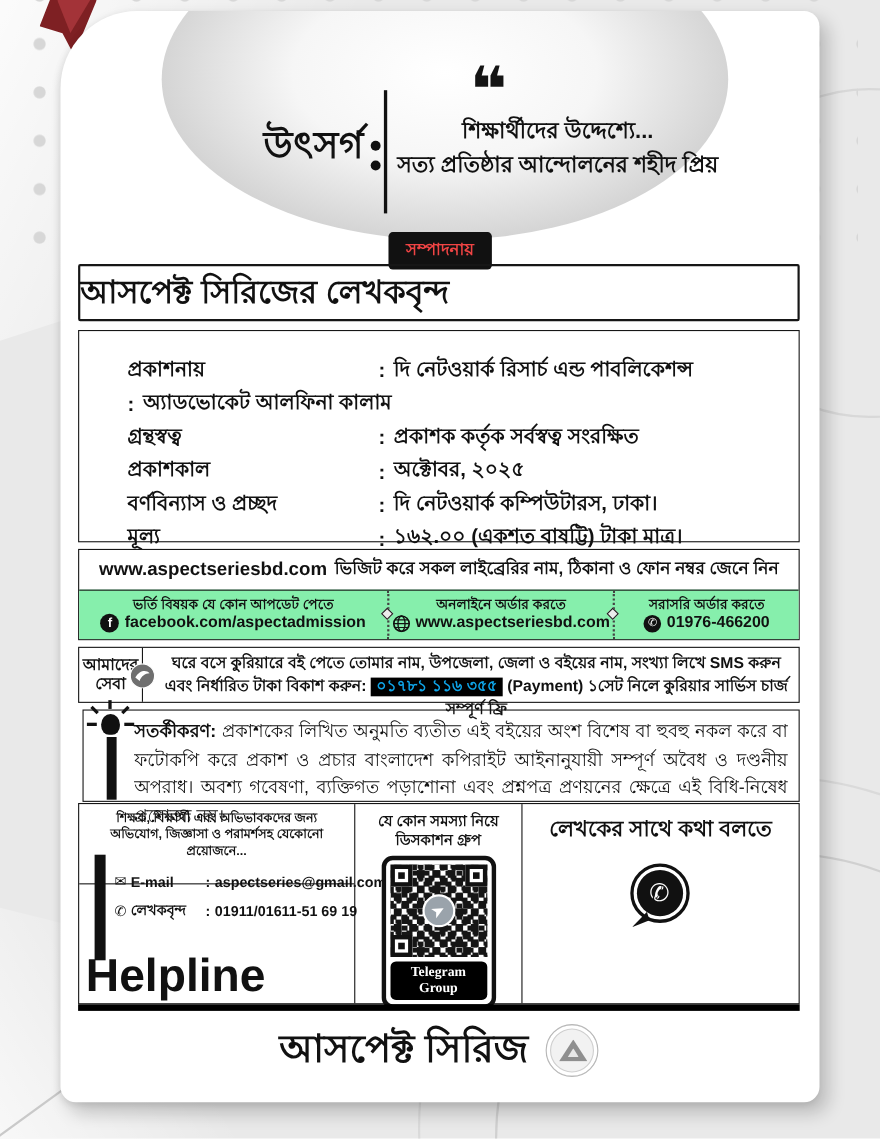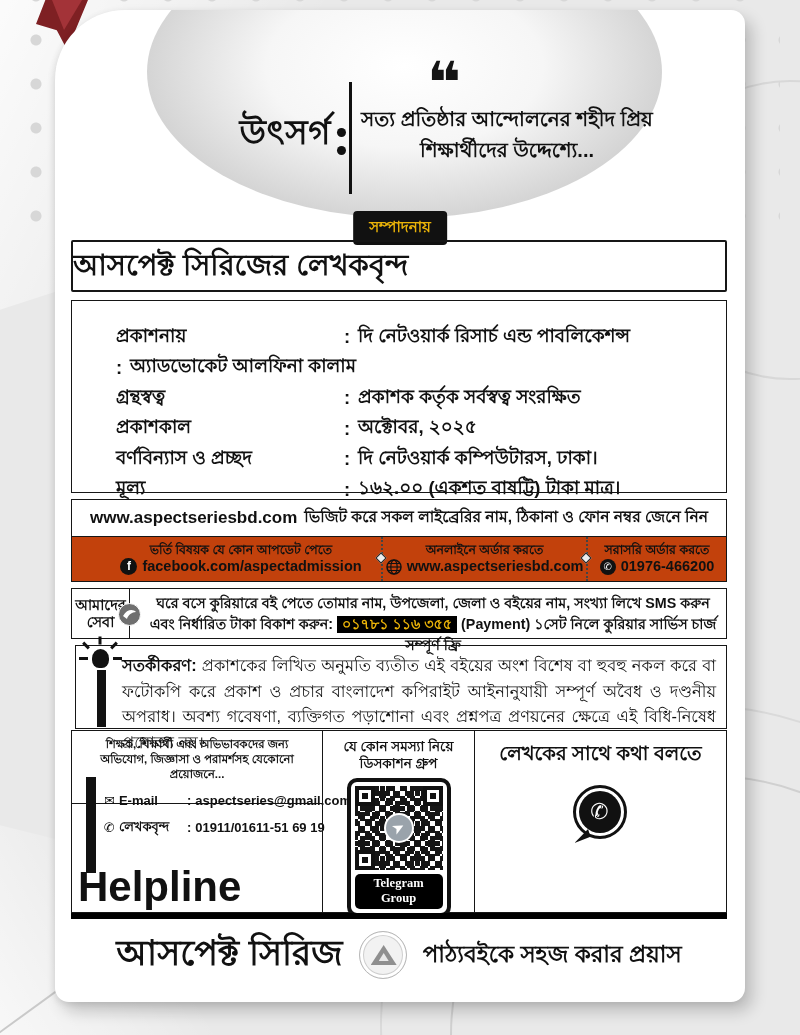--- a/index.html
+++ b/index.html
@@ -49,41 +49,41 @@
   .ded-label { position:absolute; left:148px; top:96px; width:128px; text-align:right;
     font-size:34px; font-weight:800; letter-spacing:.5px; }
   .ded-sep { position:absolute; left:294px; top:72px; width:3px; height:112px; background:#111; }
   .ded-dot { position:absolute; left:282px; width:9px; height:9px; border-radius:50%; background:#111; }
   .ded-dot.d1 { top:118px; } .ded-dot.d2 { top:136px; }
   .ded-text { position:absolute; left:302px; top:94px; width:300px; text-align:center;
     font-size:20px; line-height:31px; font-weight:600; }
 
   
   .badge { position:absolute; top:201px; left:50%; transform:translateX(-50%);
-    background:#111; color:#eab308; font-size:15px; font-weight:600;
+    background:#111; color:#ef4444; font-size:15px; font-weight:600;
     padding:4px 16px 5px; border-radius:4px; }
   .title-box { position:absolute; left:16px; right:18px; top:230px; height:52px;
     border:2px solid #161616; border-radius:2px;
     display:flex; align-items:center; }
   .title-box .t { font-size:29px; font-weight:800; }
 
   
   .pub-box { position:absolute; left:16px; right:18px; top:290px; height:193px;
     border:1.6px solid #161616; padding:21px 10px 0 44px; }
   .pub-row { display:flex; height:30.5px; align-items:center; font-size:18.5px; font-weight:600; }
   .pub-label { width:228px; flex:none; }
   .pub-colon { width:14px; flex:none; font-weight:700; }
 
   
   .web-box { position:absolute; left:16px; right:18px; top:489px;
     border:1.6px solid #161616; }
   .web-row { height:36px; display:flex; align-items:center; justify-content:center; gap:7px; }
   .web-url { font-size:17px; font-weight:800; }
   .web-rest { font-size:15.5px; font-weight:600; }
-  .contact-row { border-top:1.4px solid #161616; background:#c2410c; display:flex; height:45px;padding-left:29px; }
+  .contact-row { border-top:1.4px solid #161616; background:#86efac; display:flex; height:45px; }
   .c-item { position:relative; display:flex; flex-direction:column; align-items:center;
     justify-content:center; padding:2px 4px; }
   .c-item.c1 { width:280px; } .c-item.c2 { width:205px; } .c-item.c3 { flex:1; }
   .c-item + .c-item { border-left:2px dotted #444; }
   .c-cap { font-size:12.5px; font-weight:600; line-height:15px; }
   .c-val { display:flex; align-items:center; gap:5px; font-size:14.5px; font-weight:800; line-height:17px; }
   .c-diamond { position:absolute; left:-6px; top:50%; margin-top:-5px; width:8px; height:8px;
     background:#ececec; border:1.6px solid #222; transform:rotate(45deg); z-index:2; }
   .fb-ic { width:17px; height:17px; border-radius:50%; background:#111; color:#fff;
     font-size:12px; font-weight:800; display:flex; align-items:center; justify-content:center; }
@@ -92,21 +92,21 @@
 
   
   .svc-box { position:absolute; left:16px; right:18px; top:578px; height:51px;
     border:1.6px solid #161616; display:flex; }
   .svc-label { width:58px; flex:none; border-right:1.4px solid #161616;
     display:flex; flex-direction:column; align-items:center; justify-content:center;
     font-size:14.5px; font-weight:700; line-height:17px; }
   .svc-pay-ic { position:absolute; left:46px; top:14px; z-index:2; }
   .svc-text { flex:1; text-align:center; padding:4px 6px 0 16px;
     font-size:14.3px; line-height:21px; font-weight:600; }
-  .hl-num { background:#000; color:#eab308; padding:0 5px 1px; font-weight:700; }
+  .hl-num { background:#000; color:#0ea5e9; padding:0 5px 1px; font-weight:700; }
   .latin-b { font-weight:800; }
 
   
   .warn-box { position:absolute; left:20px; right:18px; top:635px; height:84px;
     border:1.6px solid #161616; padding:7px 10px 0 46px;
     font-size:16.3px; line-height:25.5px; font-weight:500; text-align:justify; }
   .warn-pole { position:absolute; left:21px; top:24px; width:9px; height:57px; background:#111; }
   .warn-bulb { position:absolute; left:16px; top:3px; width:17px; height:19px;
     background:#111; border-radius:50% 50% 42% 42%; }
   .warn-dash { position:absolute; top:11px; width:9px; height:3px; background:#111; }
@@ -190,22 +190,22 @@
 
 <div class="card">
 
   <div class="ded-ellipse"></div>
   <div class="ded-quote">❝</div>
   <div class="ded-label">উৎসর্গ</div>
   <div class="ded-sep"></div>
   <div class="ded-dot d1"></div>
   <div class="ded-dot d2"></div>
   <div class="ded-text">
+    <div>শিক্ষার্থীদের উদ্দেশ্যে...</div>
     <div>সত্য প্রতিষ্ঠার আন্দোলনের শহীদ প্রিয়</div>
-    <div>শিক্ষার্থীদের উদ্দেশ্যে...</div>
   </div>
 
   <div class="badge">সম্পাদনায়</div>
   <div class="title-box">
     <span class="t">আসপেক্ট সিরিজের লেখকবৃন্দ</span>
   </div>
 
   <div class="pub-box">
     <div class="pub-row">
       <span class="pub-label">প্রকাশনায়</span>
@@ -366,16 +366,15 @@
     </div>
   </div>
 
   <div class="heavy-rule"></div>
 
   <div class="footer">
     <span class="f-brand">আসপেক্ট সিরিজ</span>
     <span class="seal">
       <span class="seal-tri"></span>
     </span>
-    <span class="f-tag">পাঠ্যবইকে সহজ করার প্রয়াস</span>
   </div>
 
 </div>
 
 </body></html>

